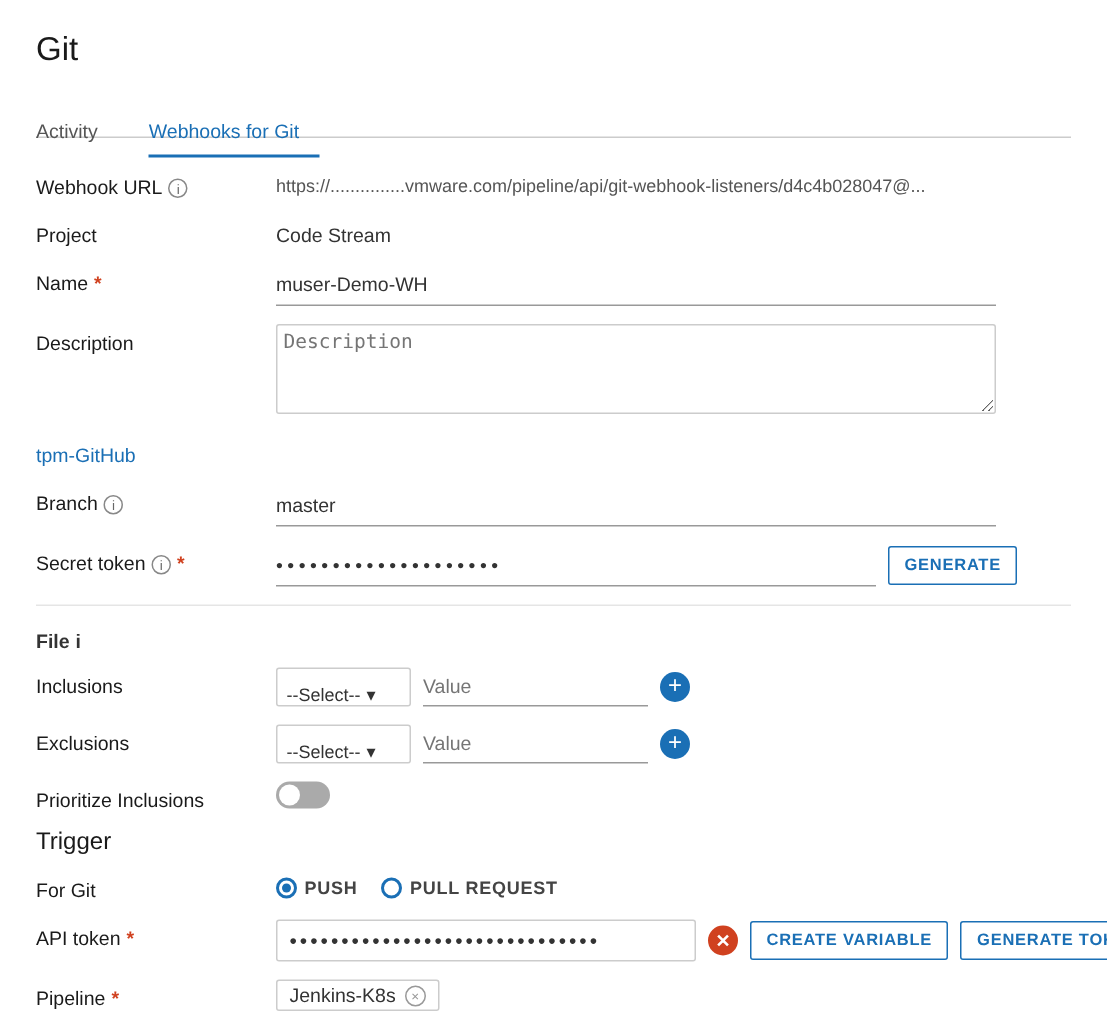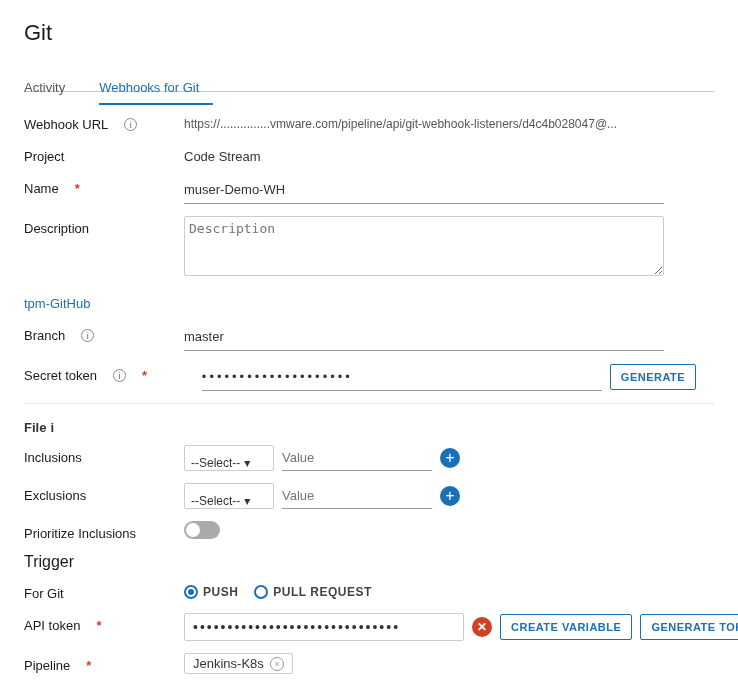--- a/index.html
+++ b/index.html
@@ -48,22 +48,22 @@
       align-items: flex-start;
       margin-bottom: 12px;
     }
     .form-label {
       width: 160px;
       min-width: 160px;
       font-size: 13px;
       color: #1a1a1a;
       padding-top: 5px;
       display: flex;
-      align-items: center;
-      gap: 16px;
+      align-items: flex-end;
+      gap: 4px;
     }
     .form-label .required {
       color: #d0411f;
       font-weight: bold;
     }
     .form-label .info-icon {
       display: inline-flex;
       align-items: center;
       justify-content: center;
       width: 13px;
@@ -112,21 +112,20 @@
       height: 60px;
       resize: vertical;
       border: 1px solid #ccc;
       border-radius: 2px;
       padding: 4px;
     }
     .secret-row {
       display: flex;
       align-items: center;
       gap: 8px;
-      justify-content: center;
     }
     .secret-input {
       flex: 1;
       max-width: 400px;
       height: 28px;
       border: none;
       border-bottom: 1px solid #999;
       outline: none;
       font-size: 13px;
       color: #333;

